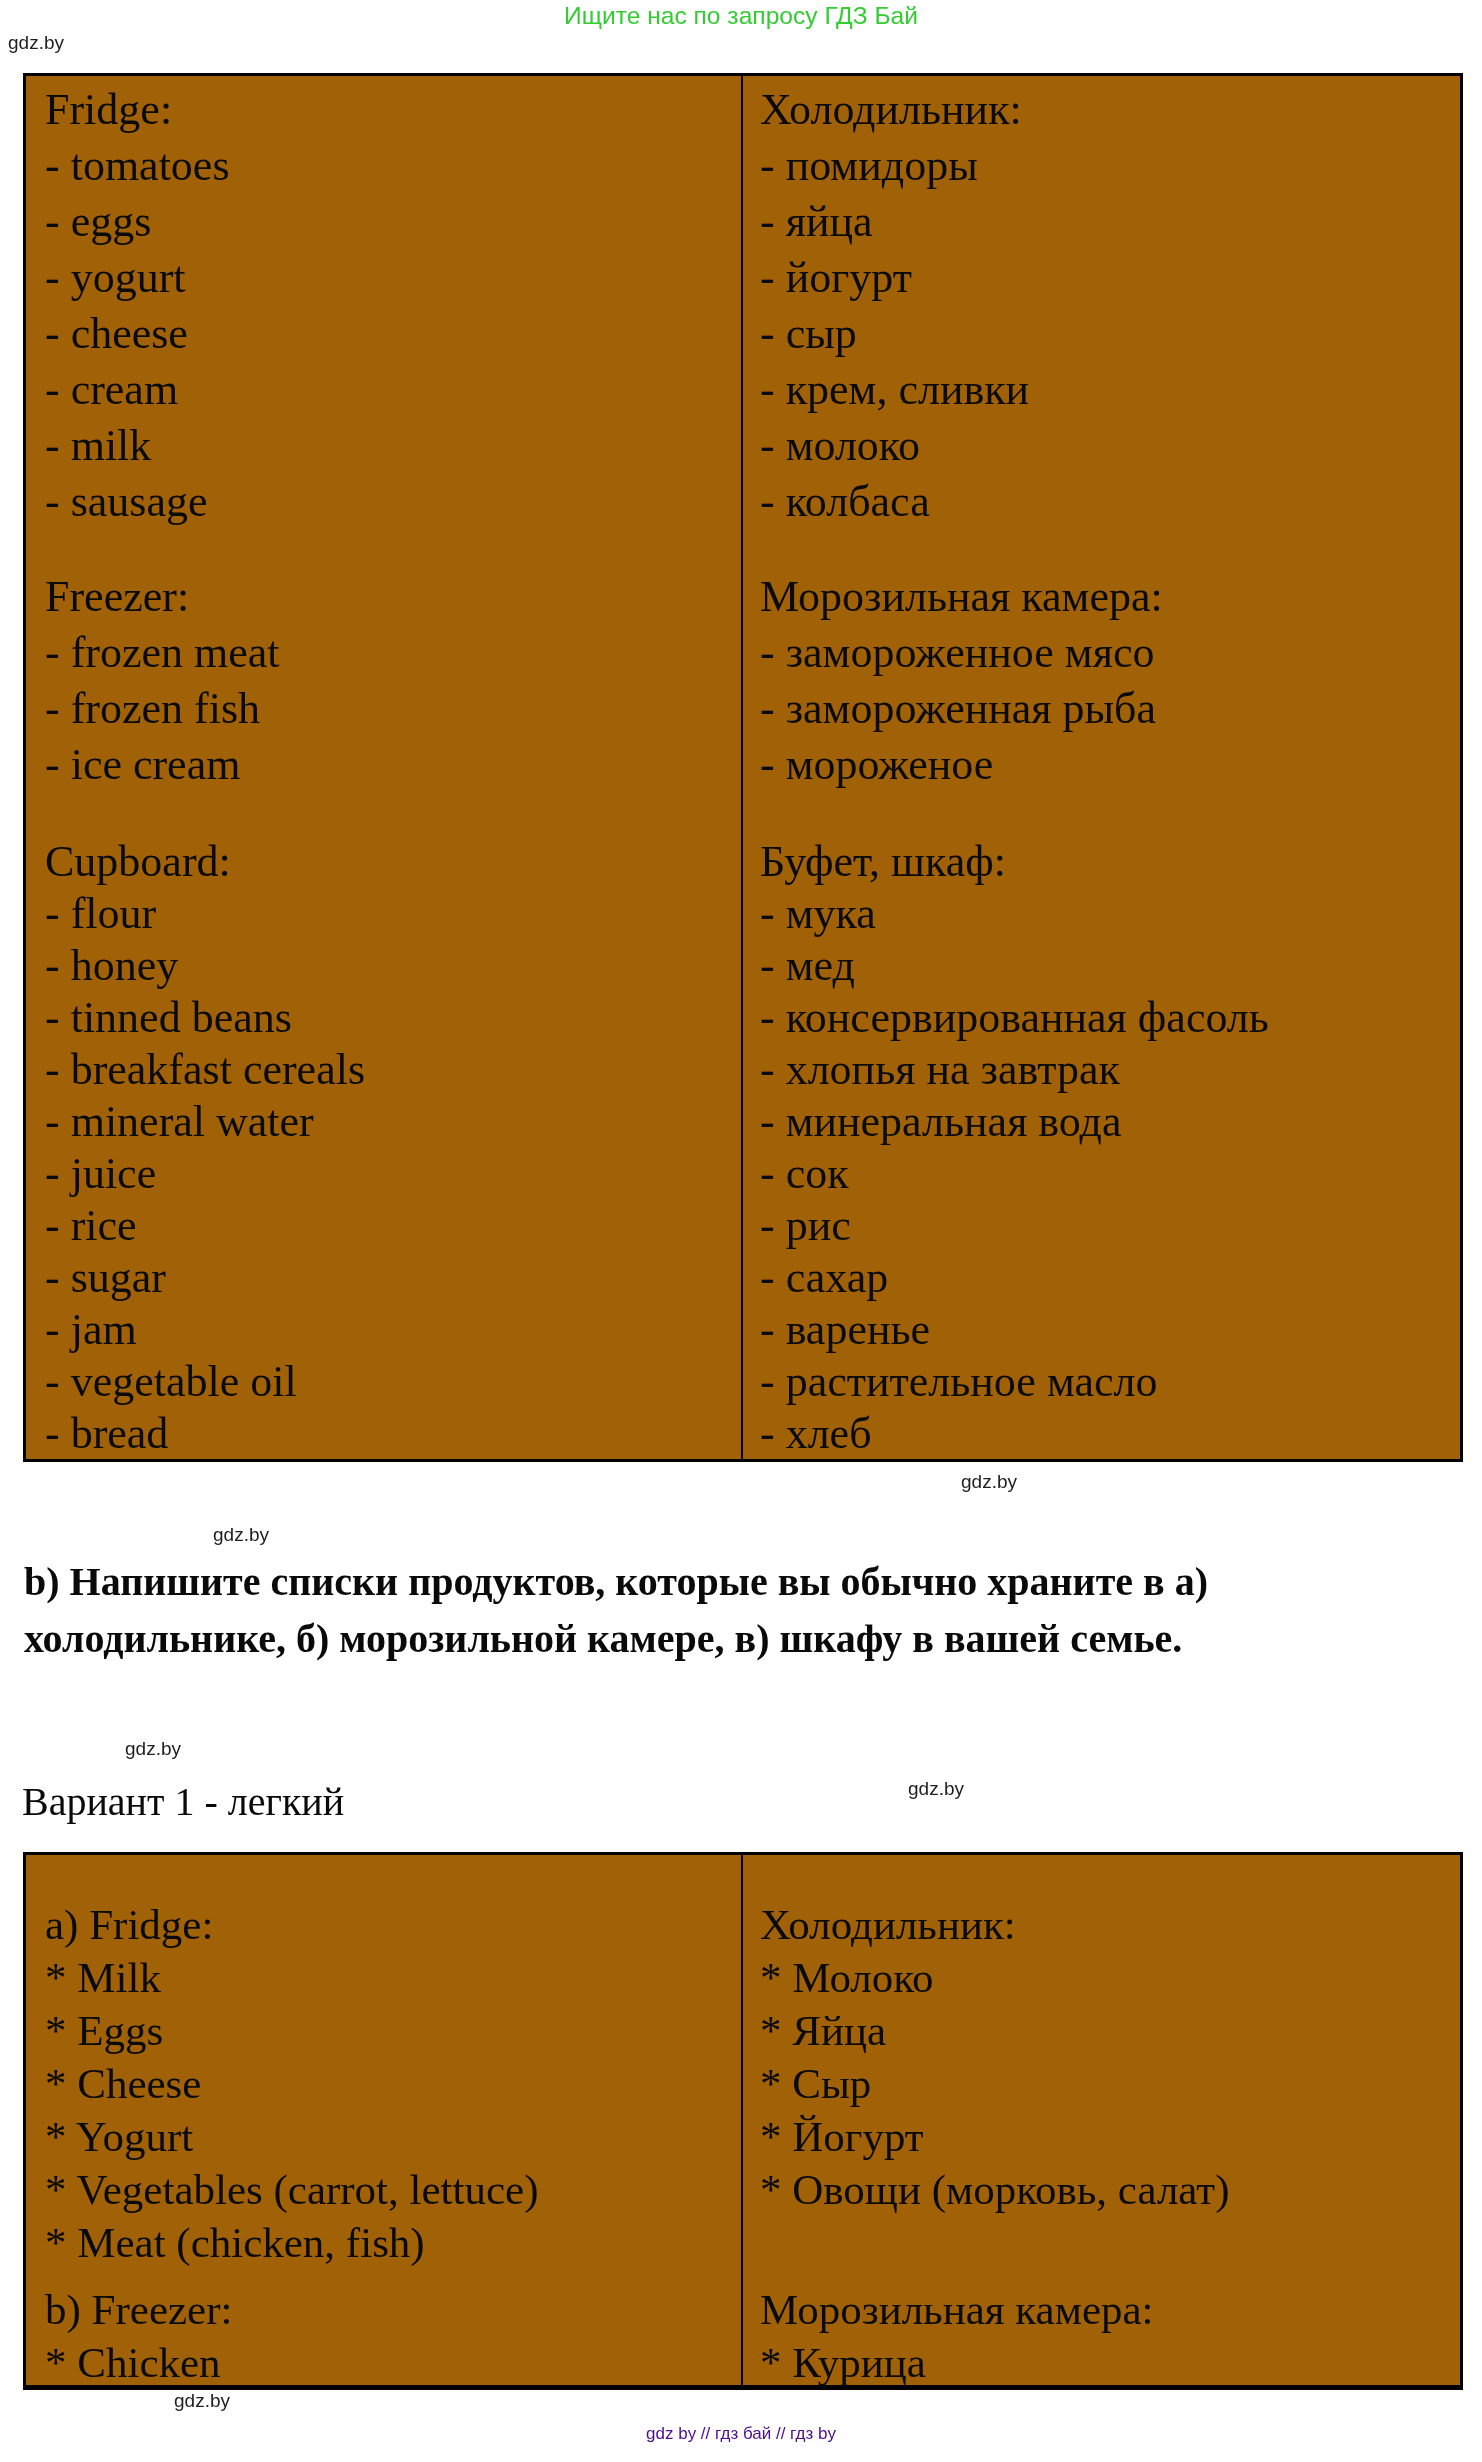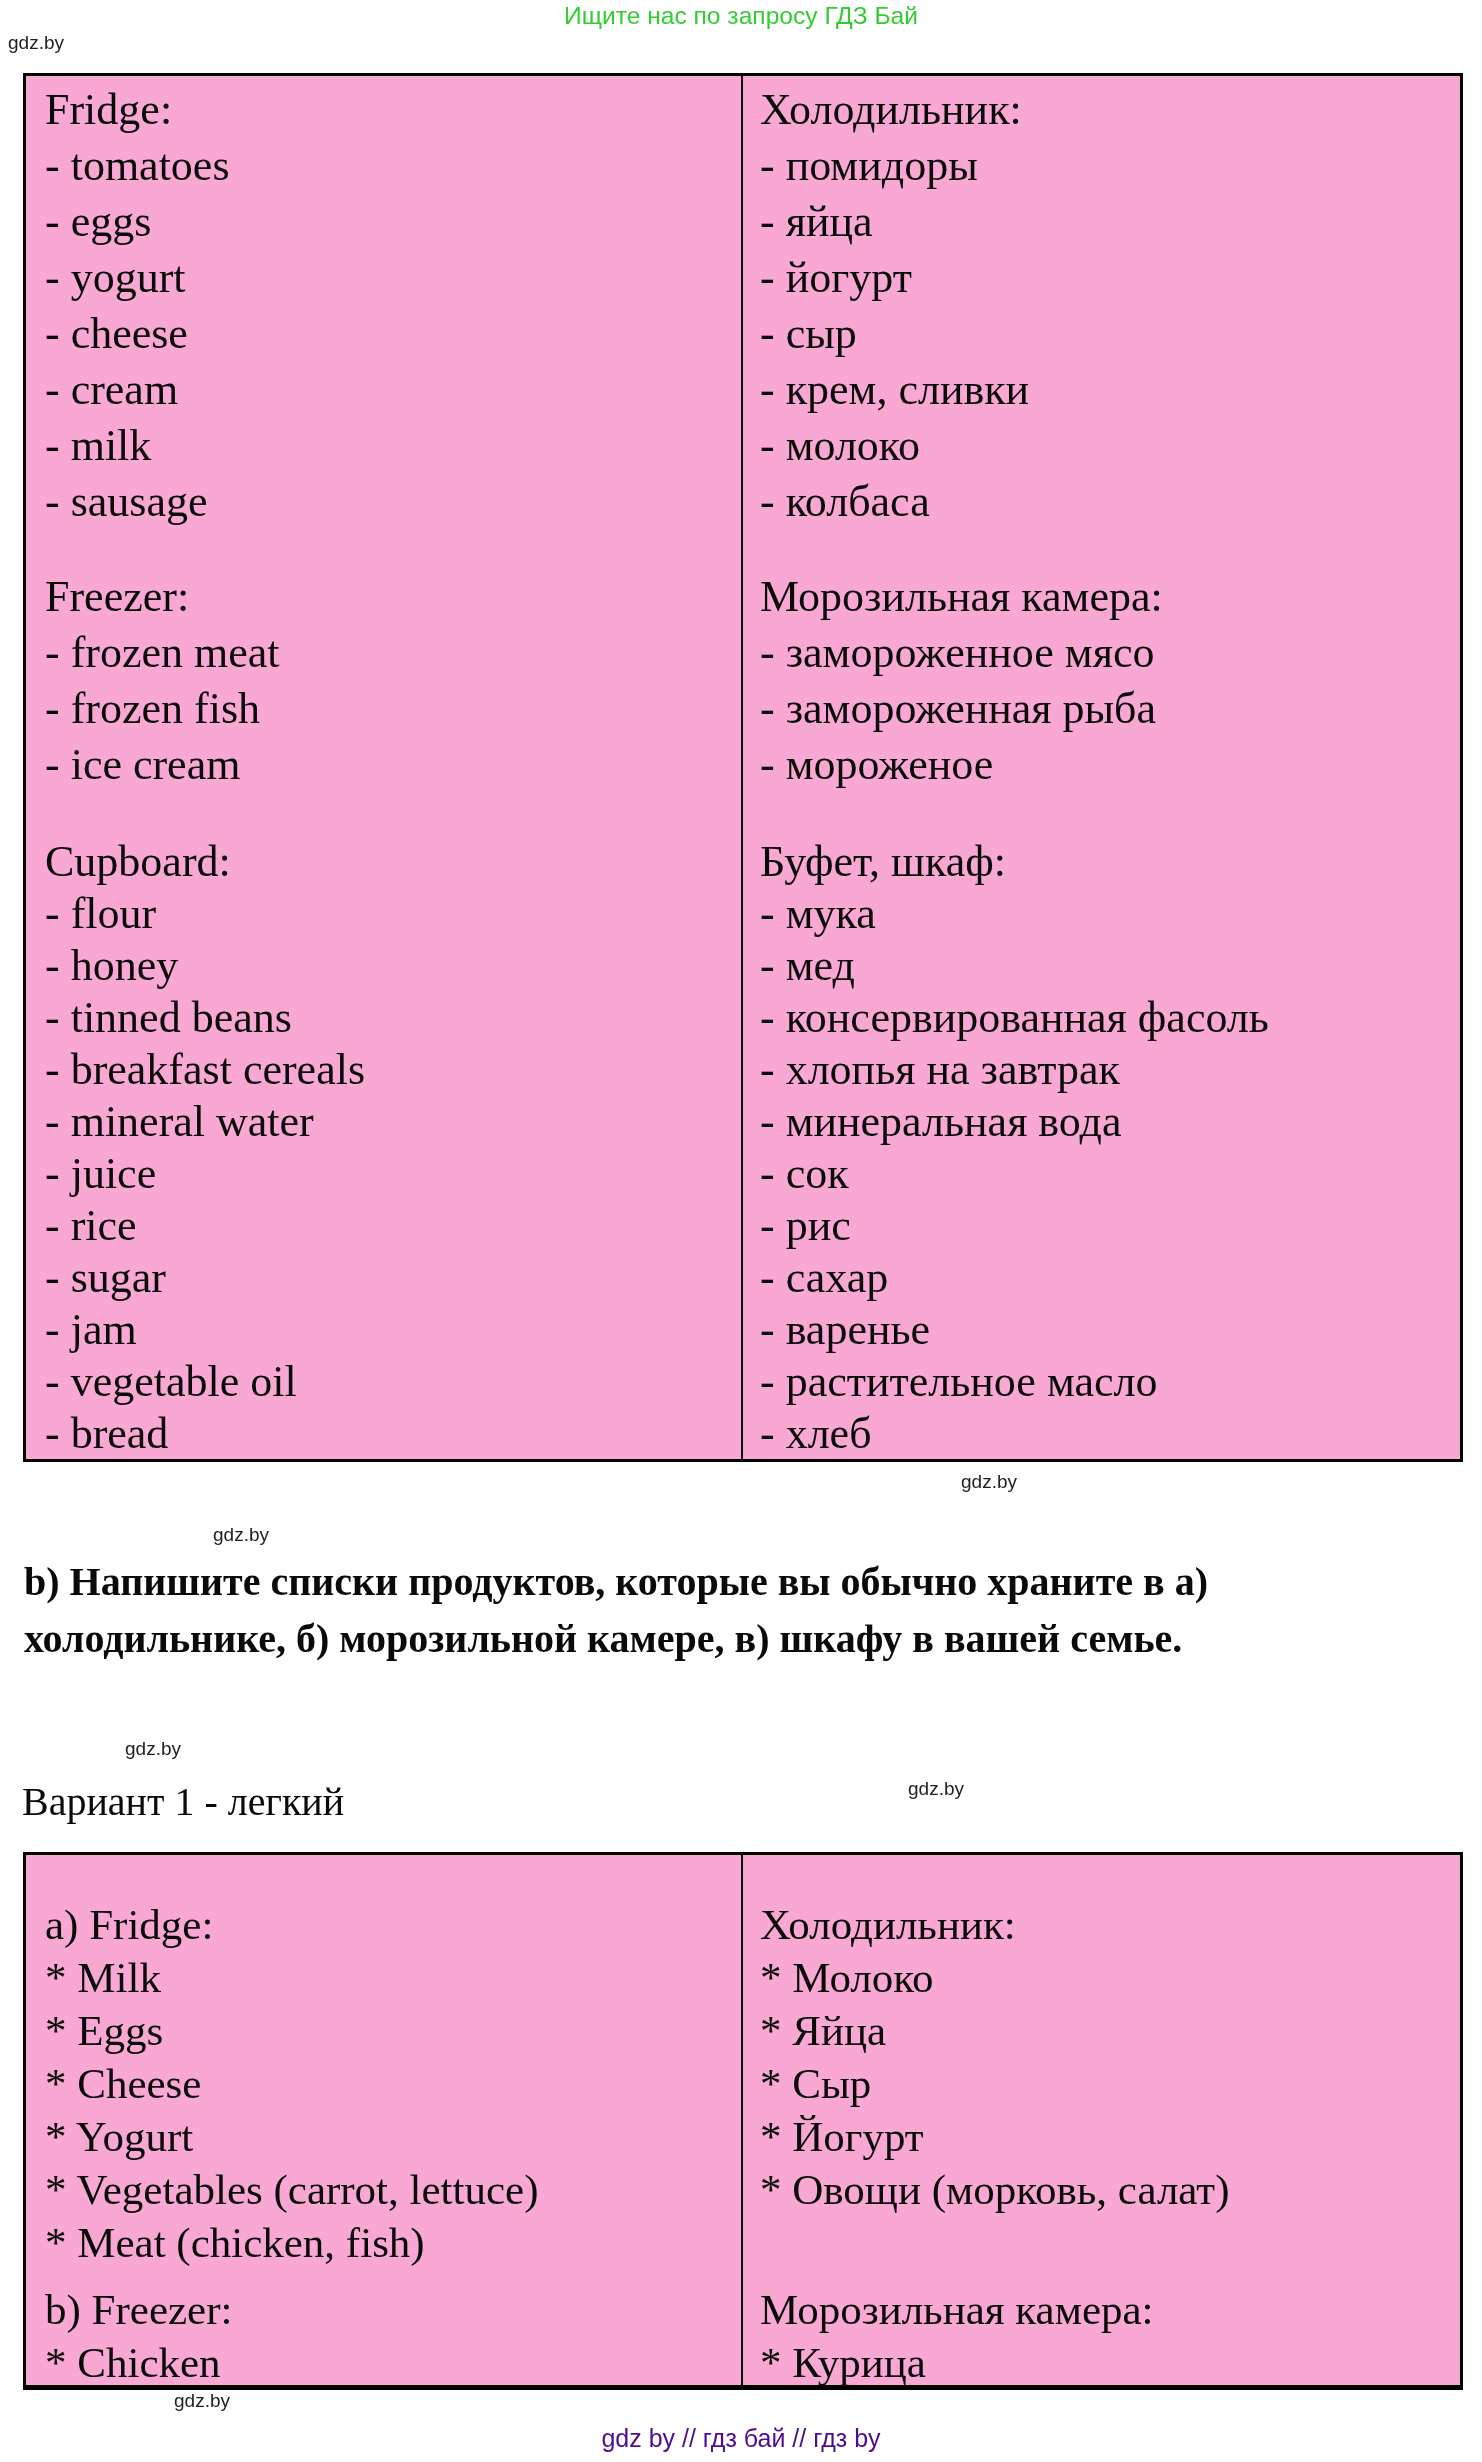--- a/index.html
+++ b/index.html
@@ -24,21 +24,21 @@
     position:absolute;
     font-family:"Liberation Sans", sans-serif;
     font-size:19px;
     color:#1f1f1f;
     white-space:nowrap;
   }
   
   .tbl {
     position:absolute; left:23px; width:1434px;
     border:3.2px solid #000000;
-    background:#f9a8d4;
+    background:#a16207;
   }
   .tbl1 { top:73px; height:1383px; }
   .tbl2 { top:1852px; height:530px; border-bottom-width:5.6px; }
   .vdiv {
     position:absolute; top:0; bottom:0; left:715px; width:2.4px;
     background:#000000;
   }
   .cell { position:absolute; top:0; bottom:0; }
   .cell-l { left:0; width:715px; }
   .cell-r { left:718px; right:0; }
@@ -68,21 +68,21 @@
   .variant {
     position:absolute; left:22px; top:1778px;
     font-size:40px; font-weight:normal;
     white-space:nowrap;
   }
   
   .footer {
     position:absolute; left:0; right:0; top:2424px;
     text-align:center;
     font-family:"Liberation Sans", sans-serif;
-    font-size:25px;
+    font-size:17px;
     color:#4e0d8f;
   }
 </style>
 </head>
 <body>
 
 <div class="promo">Ищите нас по запросу ГДЗ Бай</div>
 
 <span class="wm" style="left:8px;top:32px">gdz.by</span>
 <span class="wm" style="left:1140px;top:84px">gdz.by</span>

